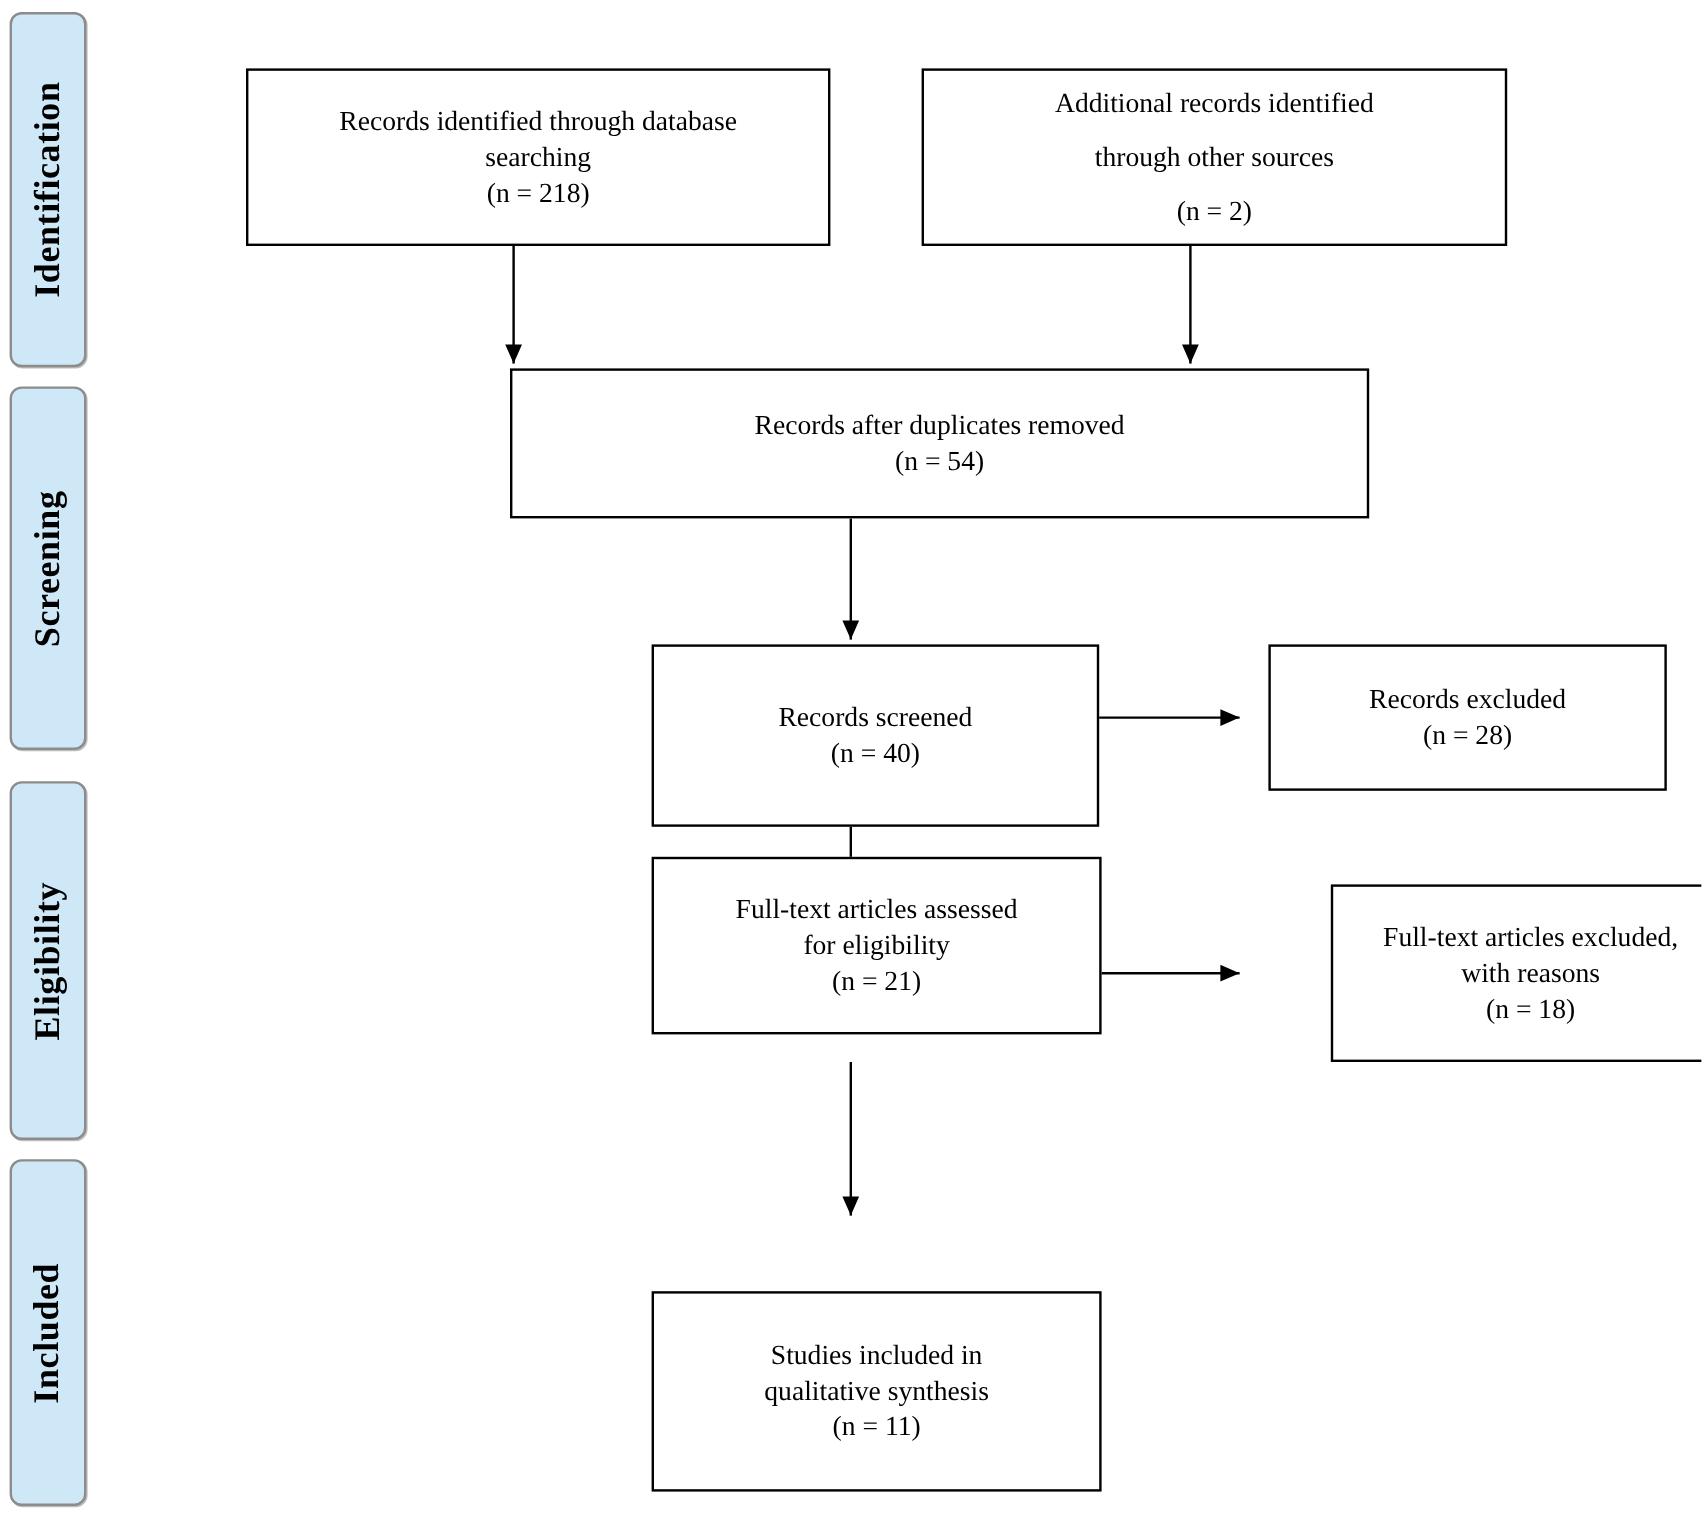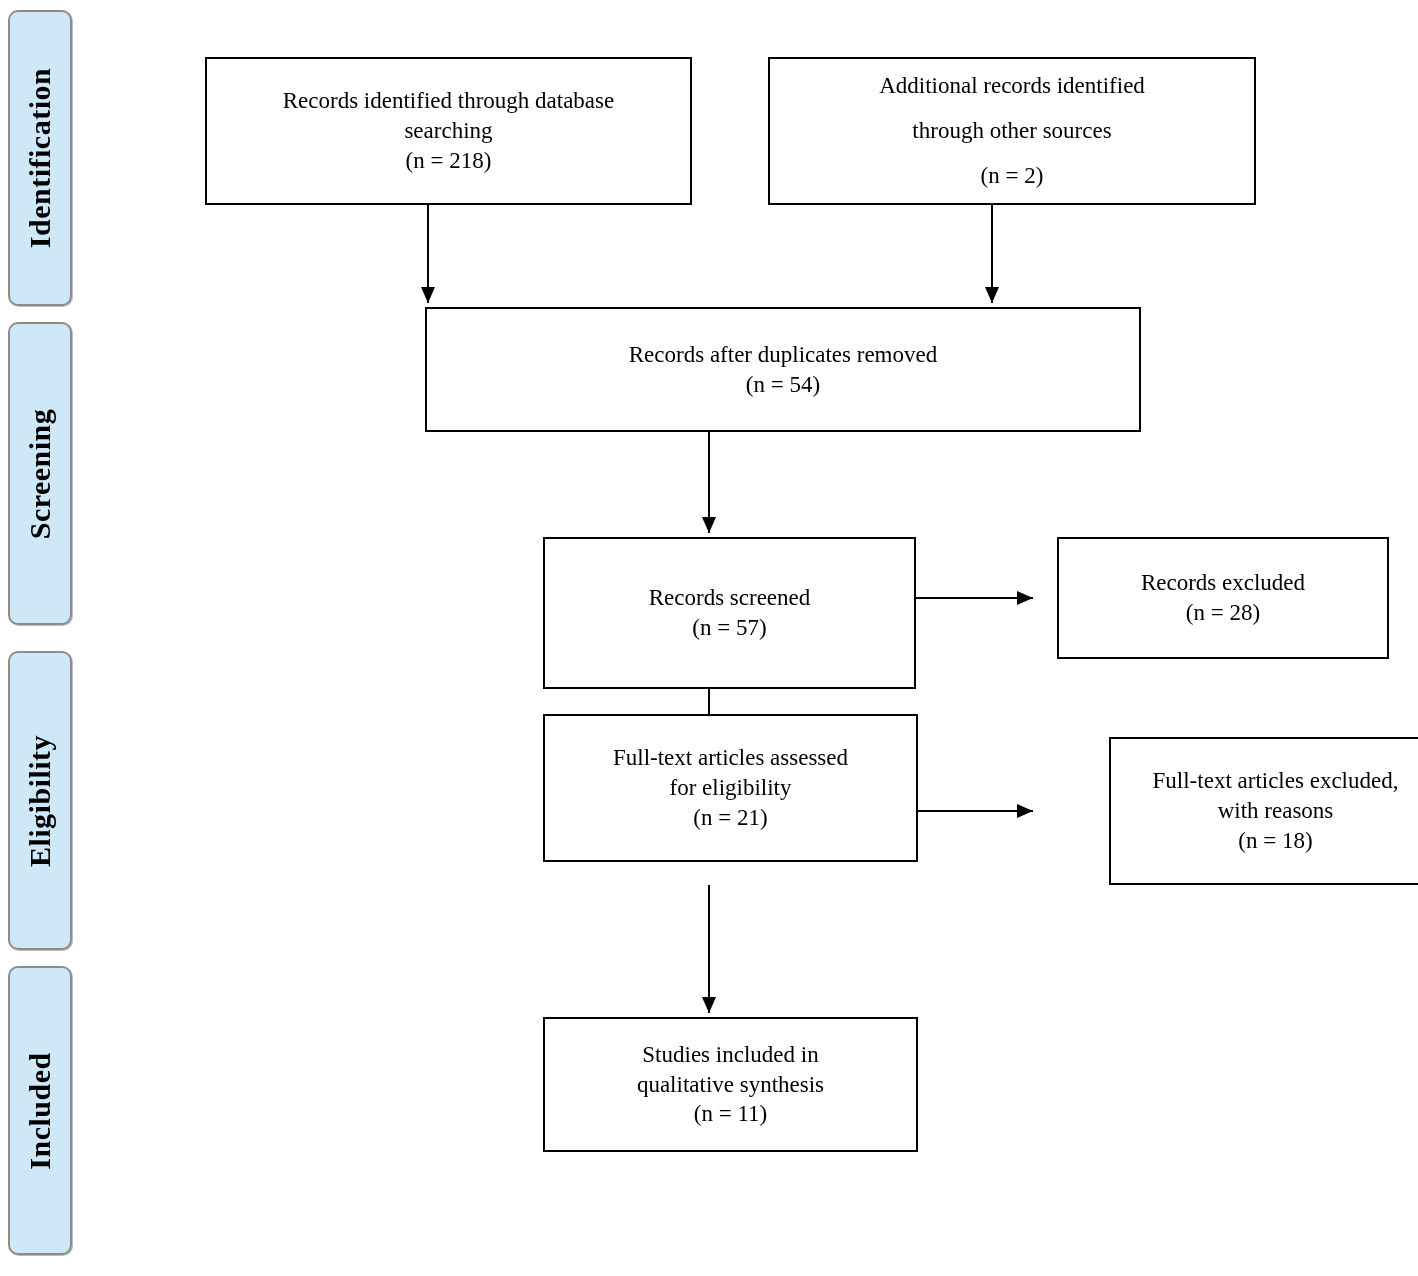--- a/index.html
+++ b/index.html
@@ -58,21 +58,21 @@
   }
 
   
   #node-db        { left: 185px;  top: 57px;   width: 487px; height: 148px; }
   #node-other     { left: 748px;  top: 57px;   width: 488px; height: 148px; justify-content: space-between; }
   #node-dups      { left: 405px;  top: 307px;  width: 716px; height: 125px; }
   #node-screened  { left: 523px;  top: 537px;  width: 373px; height: 152px; }
   #node-excluded  { left: 1037px; top: 537px;  width: 332px; height: 122px; }
   #node-fulltext  { left: 523px;  top: 714px;  width: 375px; height: 148px; align-items: center; }
   #node-ftexcl    { left: 1089px; top: 737px;  width: 333px; height: 148px; align-items: center; }
-  #node-included  { left: 523px;  top: 1017px; width: 375px; height: 135px; }
+  #node-included  { left: 523px;  top: 1076px; width: 375px; height: 167px; }
 
   #phase-identification { top: 10px;  height: 296px; }
   #phase-screening      { top: 322px; height: 303px; }
   #phase-eligibility    { top: 651px; height: 299px; }
   #phase-included       { top: 966px; height: 289px; }
 </style>
 </head>
 <body>
 
 <div class="canvas">
@@ -117,21 +117,21 @@
     <div>(n = 2)</div>
   </div>
 
   <div class="node" id="node-dups">
     <div>Records after duplicates removed</div>
     <div>(n = 54)</div>
   </div>
 
   <div class="node" id="node-screened">
     <div>Records screened</div>
-    <div>(n = 57)</div>
+    <div>(n = 40)</div>
   </div>
 
   <div class="node" id="node-excluded">
     <div>Records excluded</div>
     <div>(n = 28)</div>
   </div>
 
   <div class="node" id="node-fulltext">
     <div>Full-text articles assessed</div>
     <div>for eligibility</div>

